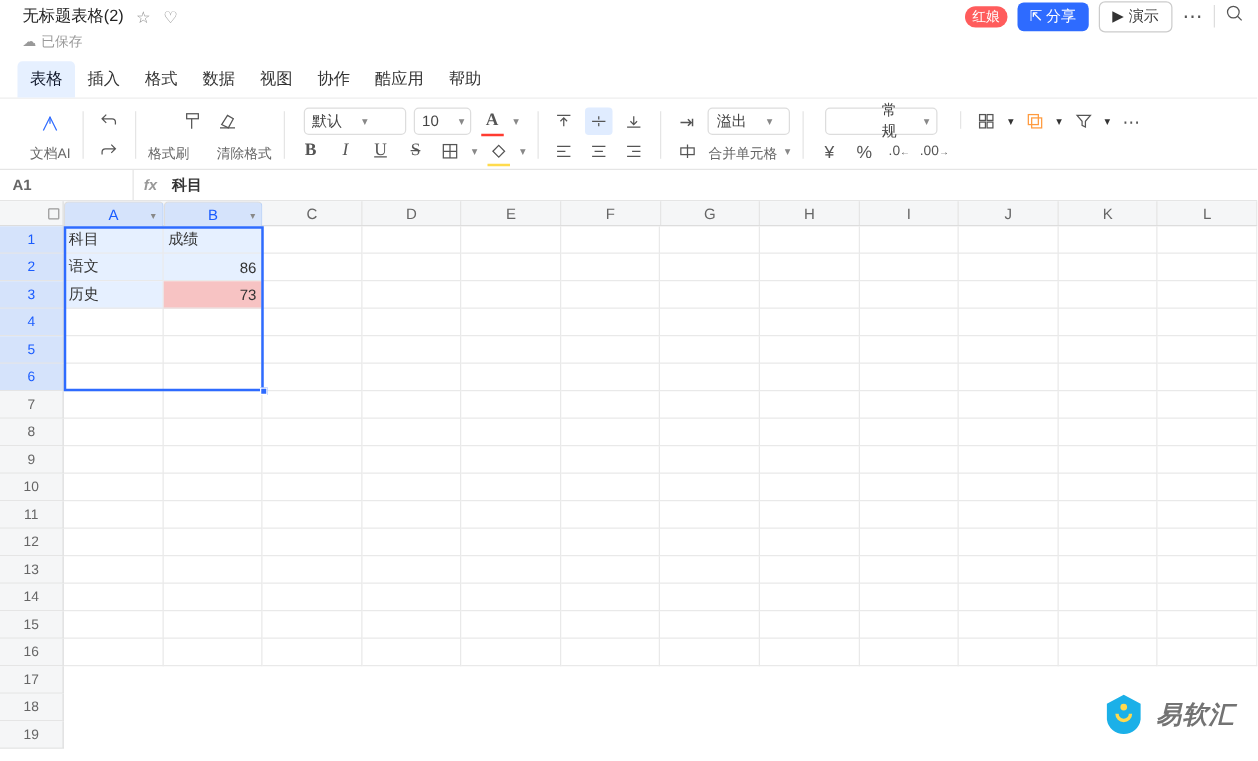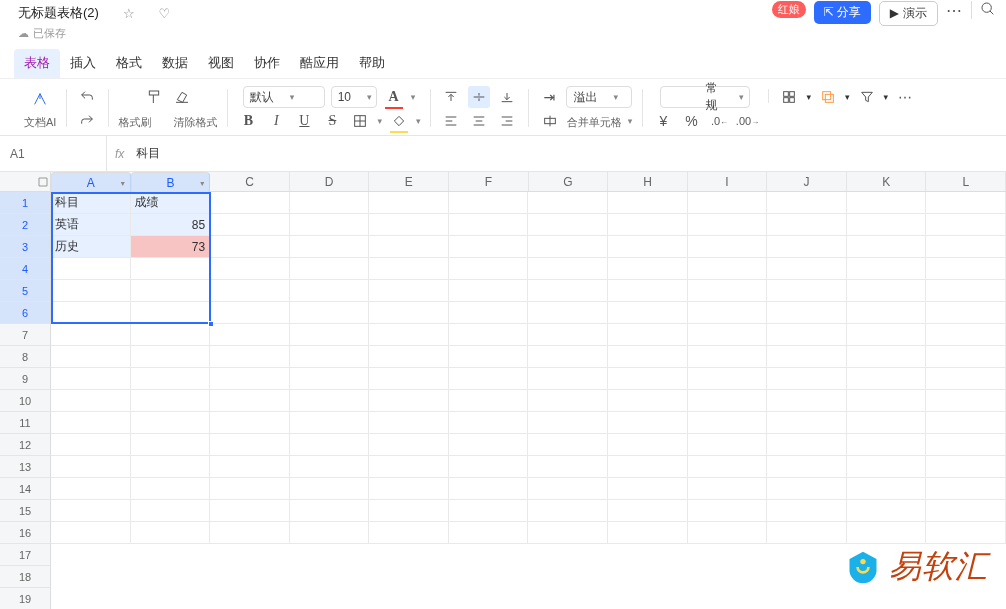--- a/index.html
+++ b/index.html
@@ -1,54 +1,54 @@
 <!DOCTYPE html>
 <html><head>
 <meta charset="utf-8">
 <style>
 * { margin:0; padding:0; box-sizing:border-box; font-family:"Microsoft YaHei","PingFang SC",Arial,sans-serif; }
 body { background:#fff; width:1006px; height:609px; overflow:hidden; position:relative; font-size:12px; color:#333; }
 
 
 .titlebar { display:flex; align-items:center; justify-content:space-between; padding:0 10px 0 18px; height:26px; }
-.title-left { display:flex; align-items:center; gap:24px; }
+.title-left { display:flex; align-items:center; gap:10px; }
 .doc-title { font-size:13px; color:#222; }
 .title-icon { color:#888; font-size:13px; }
-.title-right { display:flex; align-items:flex-start; gap:8px; }
+.title-right { display:flex; align-items:center; gap:8px; }
 .badge-red { background:#ff5c5c; color:#fff; border-radius:10px; padding:1px 6px; font-size:11px; }
 .btn-share { background:#2e6bff; color:#fff; border-radius:5px; padding:3px 10px; font-size:12px; display:flex; align-items:center; gap:3px; }
 .btn-present { border:1px solid #ccc; border-radius:5px; padding:3px 10px; font-size:12px; display:flex; align-items:center; gap:4px; background:#fff; }
 .dots { font-size:16px; color:#555; letter-spacing:1px; }
 .icon-search { font-size:15px; color:#555; }
 .saved { display:flex; align-items:center; gap:4px; padding:0 18px 4px; color:#999; font-size:11px; }
 
 
 .menubar { display:flex; padding:4px 14px 0; gap:0; }
 .menu-item { padding:5px 10px 6px; font-size:13px; color:#333; cursor:pointer; }
-.menu-item.active { background:#e6f0ff; color:#a21caf; border-radius:4px 4px 0 0; }
+.menu-item.active { background:#e6f0ff; color:#0f172a; border-radius:4px 4px 0 0; }
 
 
 .toolbar-wrap { border-top:1px solid #eee; padding:6px 14px 2px; }
 .toolbar { display:flex; align-items:flex-start; gap:0; }
 .tool-group { display:flex; flex-direction:column; align-items:center; padding:0 10px; position:relative; }
 .tool-group + .tool-group::before { content:""; position:absolute; left:0; top:4px; bottom:6px; width:1px; background:#e5e5e5; }
 .tool-row { display:flex; align-items:center; gap:6px; height:24px; }
 .tool-btn { width:22px; height:22px; display:flex; align-items:center; justify-content:center; color:#555; font-size:14px; cursor:pointer; border-radius:3px; }
 .tool-btn.active { background:#e0ecff; }
 .tool-btn.big { width:28px; height:28px; font-size:18px; }
 .tool-label { font-size:11px; color:#666; margin-top:2px; }
 .sel { display:flex; align-items:center; border:1px solid #ddd; border-radius:4px; padding:0 6px; height:22px; font-size:12px; color:#444; gap:16px; background:#fff; }
 .sel .chev { font-size:9px; color:#888; }
 .color-underline { position:relative; }
 .color-underline::after { content:""; position:absolute; left:2px; right:2px; bottom:-1px; height:2px; background:#ff3b30; }
 .fill-underline::after { background:#ffdb4d; }
 .svg-icon { width:16px; height:16px; fill:none; stroke:#555; stroke-width:1.5; }
 
 
-.formula-bar { display:flex; align-items:center; border-top:1px solid #e5e5e5; border-bottom:1px solid #e5e5e5; height:37px; }
+.formula-bar { display:flex; align-items:center; border-top:1px solid #e5e5e5; border-bottom:1px solid #e5e5e5; height:26px;font-weight:bold; }
 .name-box { width:107px; display:flex; align-items:center; padding:0 10px; color:#666; border-right:1px solid #e5e5e5; height:100%; }
 .fx { padding:0 8px; color:#999; font-style:italic; font-size:12px; }
 .formula-input { flex:1; padding:0 4px; font-size:12px; color:#333; }
 
 
 .grid { position:relative; }
 .corner { position:absolute; left:0; top:0; width:51px; height:20px; background:#f5f6f7; border-right:1px solid #ddd; border-bottom:1px solid #ddd; display:flex; align-items:center; justify-content:flex-end; padding-right:2px; }
 .col-headers { display:flex; margin-left:51px; height:20px; background:#f5f6f7; border-bottom:1px solid #ddd; }
 .col-h { width:80px; border-right:1px solid #e5e5e5; display:flex; align-items:center; justify-content:center; font-size:12px; color:#666; position:relative; }
 .col-h.sel { background:#d5e3fb; color:#1a5cff; border-right-color:#bcd3f7; }
@@ -61,21 +61,21 @@
 .cell { width:80px; height:22px; border-right:1px solid #e9e9e9; border-bottom:1px solid #e9e9e9; padding:0 4px; font-size:12px; display:flex; align-items:center; }
 .cell.num { justify-content:flex-end; }
 .cell.selected-area { background:#e6f0ff; }
 .cell.hl { background:#f7c3c3; }
 .active-cell-border { position:absolute; left:0; top:0; width:160px; height:132px; border:2px solid #2e6bff; pointer-events:none; }
 .active-handle { position:absolute; left:157px; top:129px; width:6px; height:6px; background:#2e6bff; border:1px solid #fff; }
 
 
 .logo { position:absolute; right:18px; bottom:20px; display:flex; align-items:center; gap:8px; }
 .logo-svg { width:36px; height:36px; }
-.logo-text { font-size:32px; font-weight:normal; font-style:italic; color:#c2410c; letter-spacing:1px; }
+.logo-text { font-size:20px; font-weight:bold; font-style:italic; color:#737373; letter-spacing:1px; }
 </style>
 </head>
 <body>
 
 <div class="titlebar">
   <div class="title-left">
     <span class="doc-title">无标题表格(2)</span>
     <span class="title-icon">☆</span>
     <span class="title-icon">♡</span>
   </div>
@@ -371,22 +371,22 @@
         <div class="cell"></div>
         <div class="cell"></div>
         <div class="cell"></div>
         <div class="cell"></div>
         <div class="cell"></div>
         <div class="cell"></div>
         <div class="cell"></div>
         <div class="cell"></div>
       </div>
       <div class="row">
-        <div class="cell selected-area">英语</div>
-        <div class="cell selected-area num">85</div>
+        <div class="cell selected-area">语文</div>
+        <div class="cell selected-area num">86</div>
         <div class="cell"></div>
         <div class="cell"></div>
         <div class="cell"></div>
         <div class="cell"></div>
         <div class="cell"></div>
         <div class="cell"></div>
         <div class="cell"></div>
         <div class="cell"></div>
         <div class="cell"></div>
         <div class="cell"></div>

